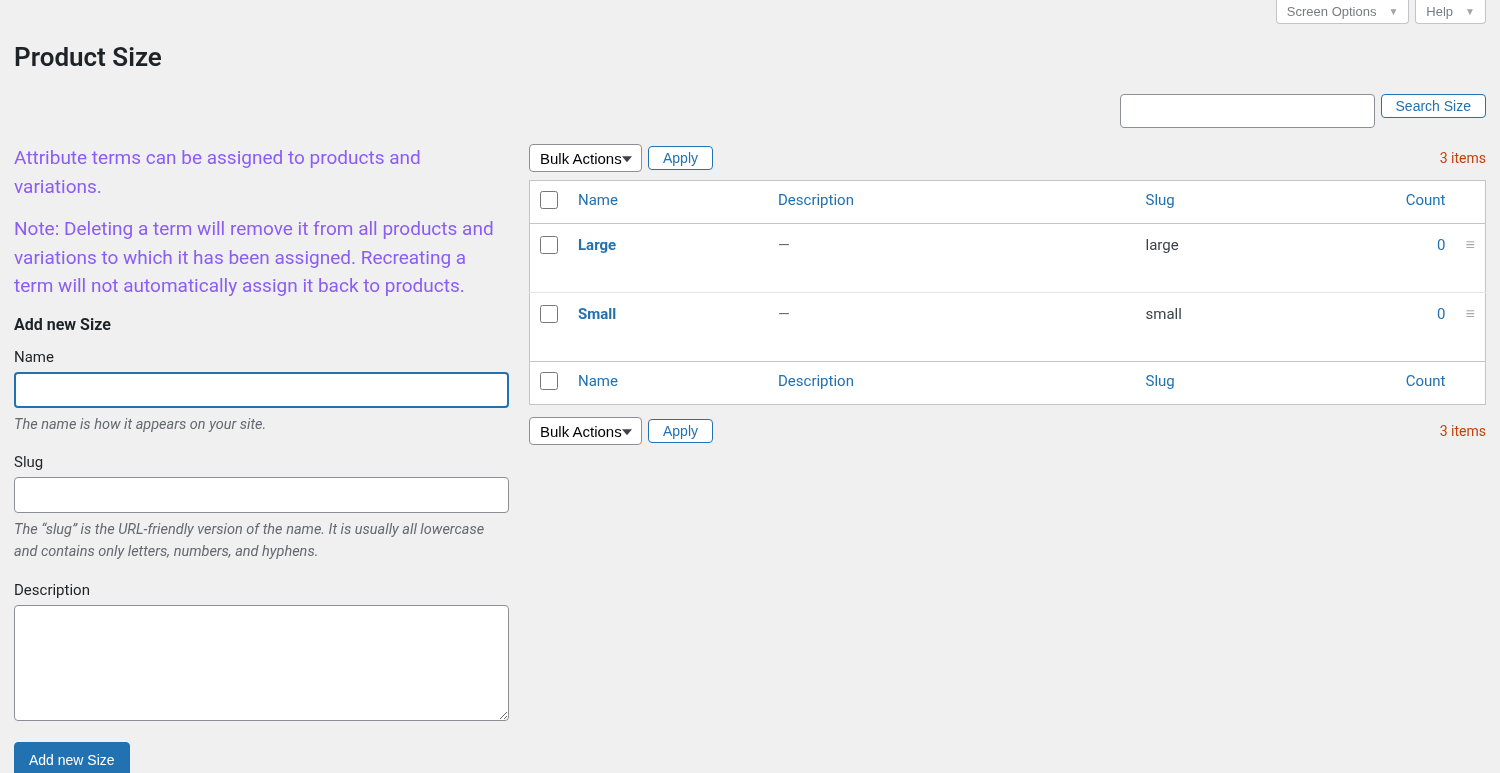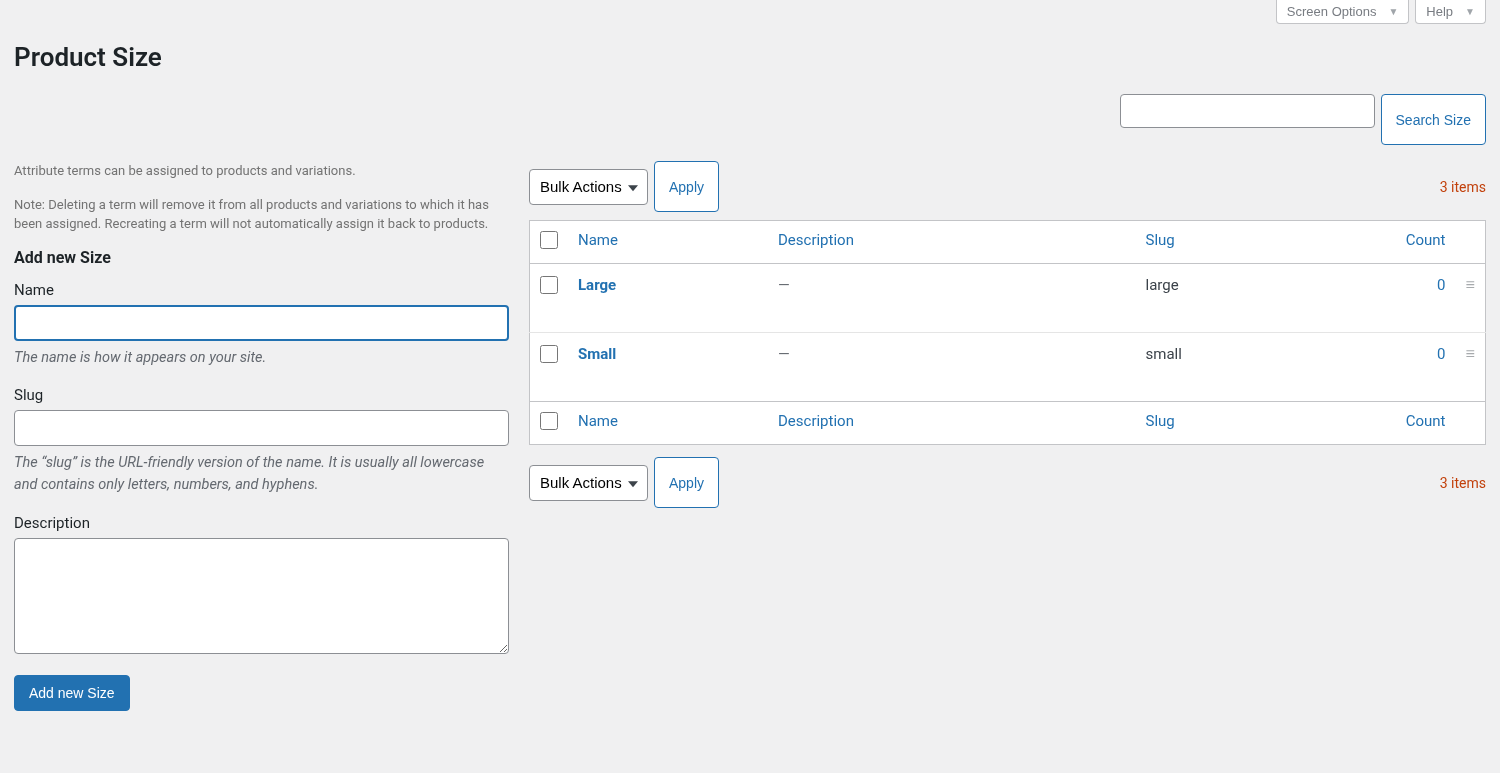--- a/index.html
+++ b/index.html
@@ -52,21 +52,21 @@
     border-radius: 4px;
     padding: 0 8px;
     font-size: 14px;
     background: #fff;
   }
   .btn-secondary {
     background: #fff;
     border: 1px solid #2271b1;
     color: #2271b1;
     padding: 0 14px;
-    height: 51px;
+    height: 24px;
     border-radius: 4px;
     font-size: 14px;
     cursor: pointer;
   }
   .btn-primary {
     background: #2271b1;
     border: 1px solid #2271b1;
     color: #fff;
     padding: 0 14px;
     height: 36px;
@@ -77,22 +77,22 @@
   .cols {
     display: flex;
     gap: 20px;
     align-items: flex-start;
   }
   .left-col {
     width: 495px;
     flex: 0 0 495px;
   }
   .intro-text {
-    color: #737373;
-    font-size: 13px;
+    color: #8b5cf6;
+    font-size: 19px;
     margin-bottom: 14px;
     line-height: 1.5;
   }
   .add-heading {
     font-size: 16px;
     font-weight: 700;
     color: #1d2327;
     margin-bottom: 14px;
   }
   .form-field { margin-bottom: 18px; }
@@ -127,24 +127,24 @@
   .right-col { flex: 1; }
   .tablenav {
     display: flex;
     justify-content: space-between;
     align-items: center;
     margin-bottom: 8px;
   }
   .tablenav.bottom { margin-top: 12px; margin-bottom: 0; }
   .bulk-wrap { display: flex; gap: 6px; align-items: center; }
   .bulk-select {
-    height: 36px;
+    height: 28px;
     border: 1px solid #8c8f94;
     border-radius: 4px;
-    padding: 0 24px 0 10px;
+    padding: 0 18px 0 10px;
     font-size: 15px;
     background: #fff;
     appearance: none;
     cursor: pointer;
     position: relative;
   }
   .select-wrap { position: relative; display: inline-block; }
   .select-wrap::after {
     content: "";
     position: absolute;

